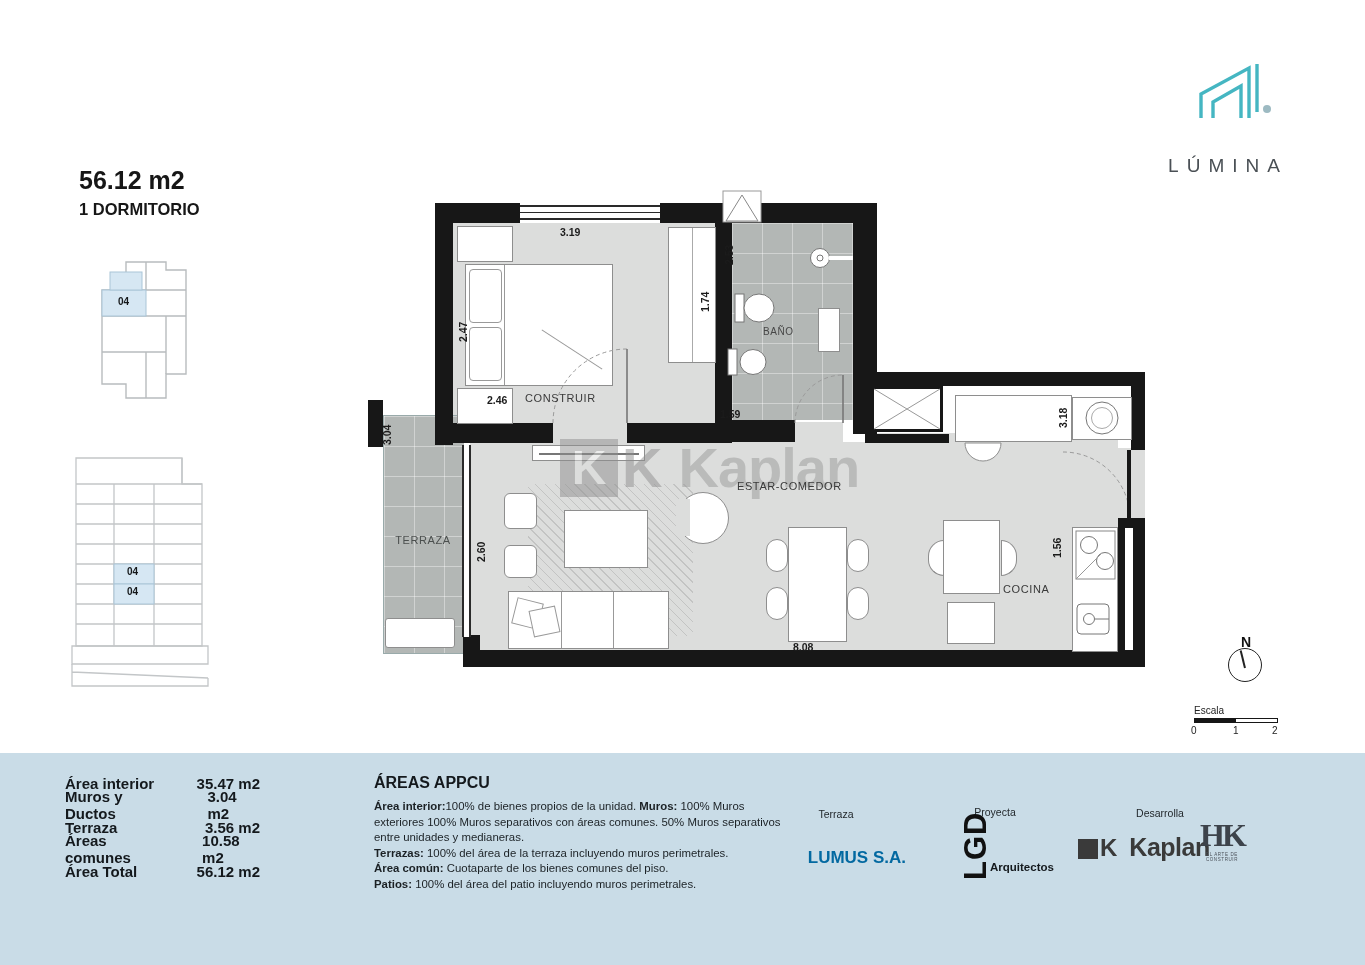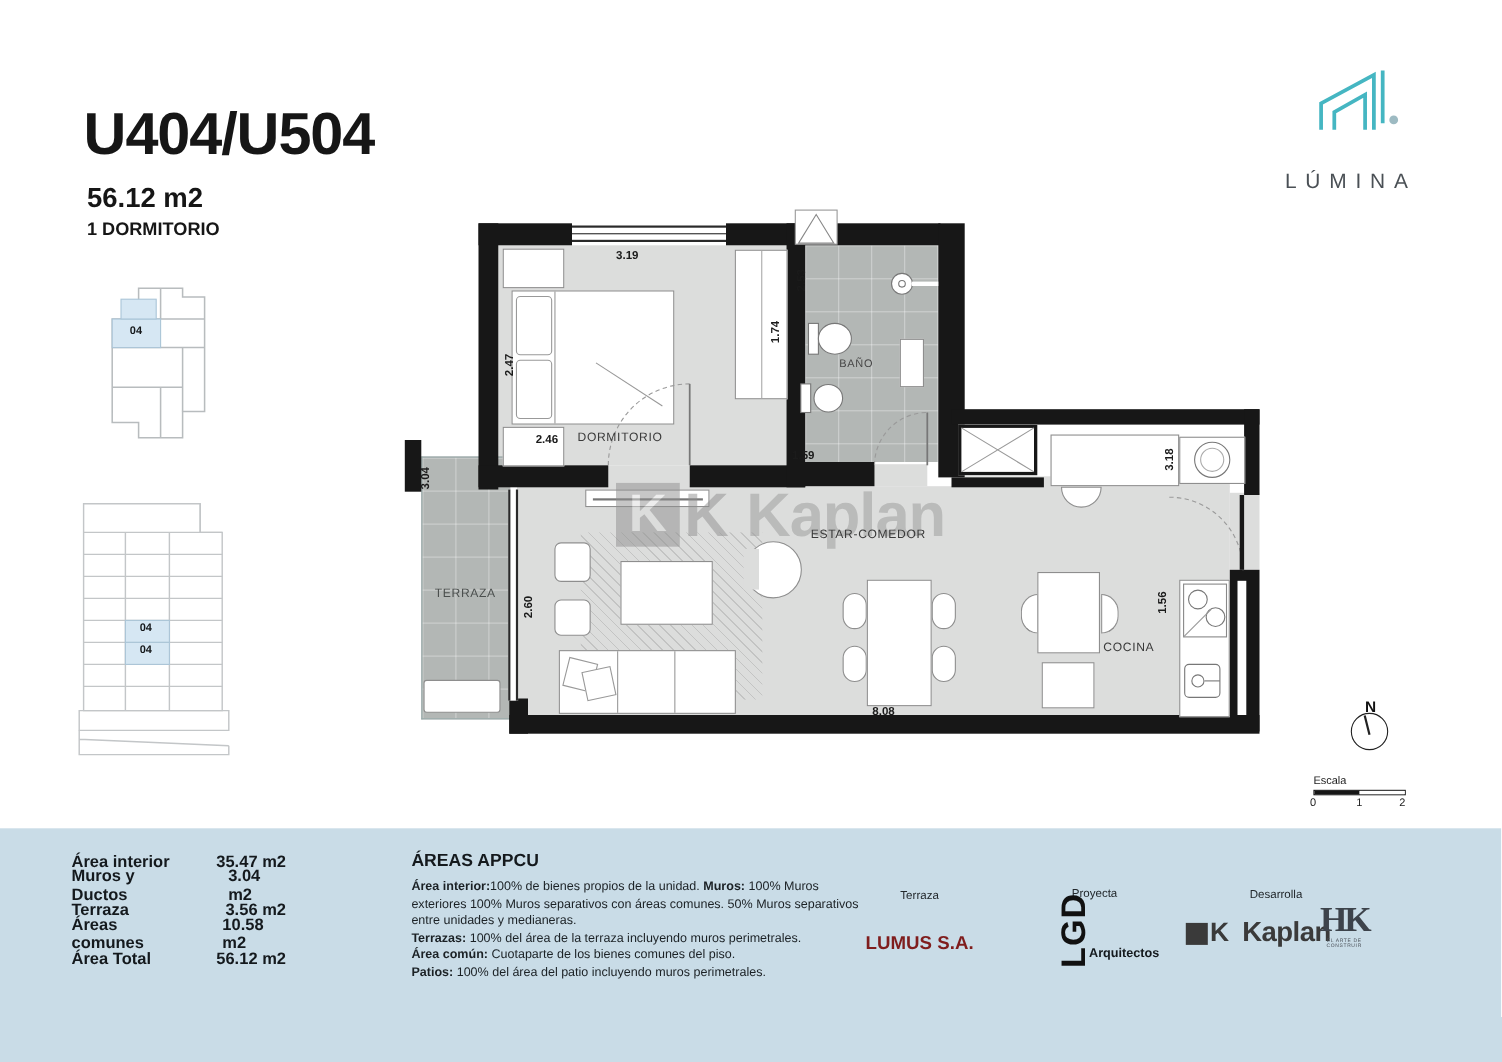--- a/index.html
+++ b/index.html
@@ -59,21 +59,20 @@
   .scale-tick{position:absolute;top:725px;font-size:10px;color:#222;}
   
   .chair{position:absolute;background:#fff;border:1px solid #8e8e8e;border-radius:14px;box-sizing:border-box;}
   .kp-label{position:absolute;font-weight:700;font-size:10px;color:#15181a;}
 </style>
 </head>
 <body>
 
 <div id="page">
 
-  <div class="title">U404/U504</div>
   <div class="subtitle">56.12 m2</div>
   <div class="subtype">1 DORMITORIO</div>
 
   <svg class="abs" style="left:1191px;top:60px" width="96" height="62" viewBox="0 0 96 62">
     <path d="M10 58 V34 L58 8 V58" fill="none" stroke="#45b6c2" stroke-width="3.4"></path>
     <path d="M22 58 V42 L50 26 V58" fill="none" stroke="#45b6c2" stroke-width="3.4"></path>
     <path d="M66 4 V52" fill="none" stroke="#45b6c2" stroke-width="3.4"></path>
     <circle cx="76" cy="49" r="4" fill="#9dbac2"></circle>
   </svg>
   <div class="brand-text">LÚMINA</div>
@@ -240,21 +239,21 @@
     <span class="dim v" style="left:334px;top:122px">1.74</span>
     <span class="dim" style="left:122px;top:204px">2.46</span>
     <span class="dim v" style="left:358px;top:75px">2.53</span>
     <span class="dim" style="left:355px;top:218px">1.59</span>
     <span class="dim v" style="left:16px;top:255px">3.04</span>
     <span class="dim v" style="left:110px;top:372px">2.60</span>
     <span class="dim v" style="left:692px;top:238px">3.18</span>
     <span class="dim v" style="left:686px;top:368px">1.56</span>
     <span class="dim" style="left:428px;top:451px">8.08</span>
 
-    <span class="room-label" style="left:160px;top:202px">DORMITORIO</span>
+    <span class="room-label" style="left:160px;top:202px">CONSTRUIR</span>
     <span class="room-label" style="left:398px;top:136px;font-size:10px;color:#474747">BAÑO</span>
     <span class="room-label" style="left:372px;top:290px">ESTAR-COMEDOR</span>
     <span class="room-label" style="left:20px;top:344px;width:76px;text-align:center;color:#4b4f4e">TERRAZA</span>
     <span class="room-label" style="left:638px;top:393px">COCINA</span>
   </div>
 
   <div class="compass-n">N</div>
   <div class="compass-circle"></div>
   <div class="needle"></div>
 
@@ -296,21 +295,21 @@
       <div class="appcu-title">ÁREAS APPCU</div>
       <div class="appcu-body">
         <b>Área interior:</b><span>100% de bienes propios de la unidad.  </span><b>Muros:</b><span> 100% Muros exteriores 100% Muros separativos con áreas comunes.  50%  Muros separativos entre unidades y medianeras.</span><br>
         <b>Terrazas:</b><span> 100% del área de la terraza incluyendo muros perimetrales.</span><br>
         <b>Área común:</b><span> Cuotaparte de los bienes comunes del piso.</span><br>
         <b>Patios:</b><span> 100% del área del patio incluyendo muros perimetrales.</span>
       </div>
     </div>
 
     <div class="credit-label" style="left:786px;top:55px">Terraza</div>
-    <div class="abs" style="left:766px;top:95px;width:140px;text-align:center;font-weight:700;font-size:17px;color:#7f1d1d">LUMUS S.A.</div>
+    <div class="abs" style="left:766px;top:95px;width:140px;text-align:right;font-weight:700;font-size:17px;color:#0369a1">LUMUS S.A.</div>
 
     <div class="credit-label" style="left:945px;top:53px">Proyecta</div>
     <span class="lgd" style="position:absolute;left:958px;top:127px">LGD</span>
     <div class="abs" style="left:990px;top:108px;font-weight:700;font-size:11.5px;color:#14191d">Arquitectos</div>
 
     <div class="credit-label" style="left:1110px;top:54px">Desarrolla</div>
   </div>
 
   <div class="kaplan-f">
     <div class="sq"></div>

